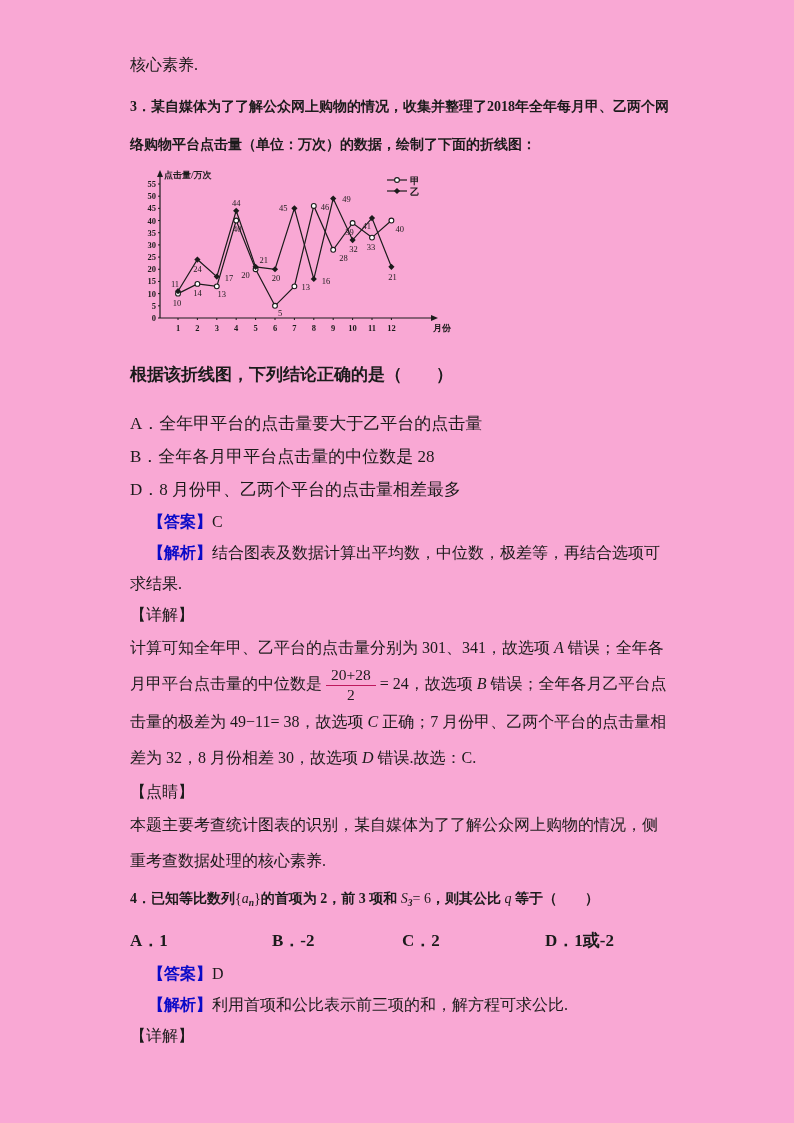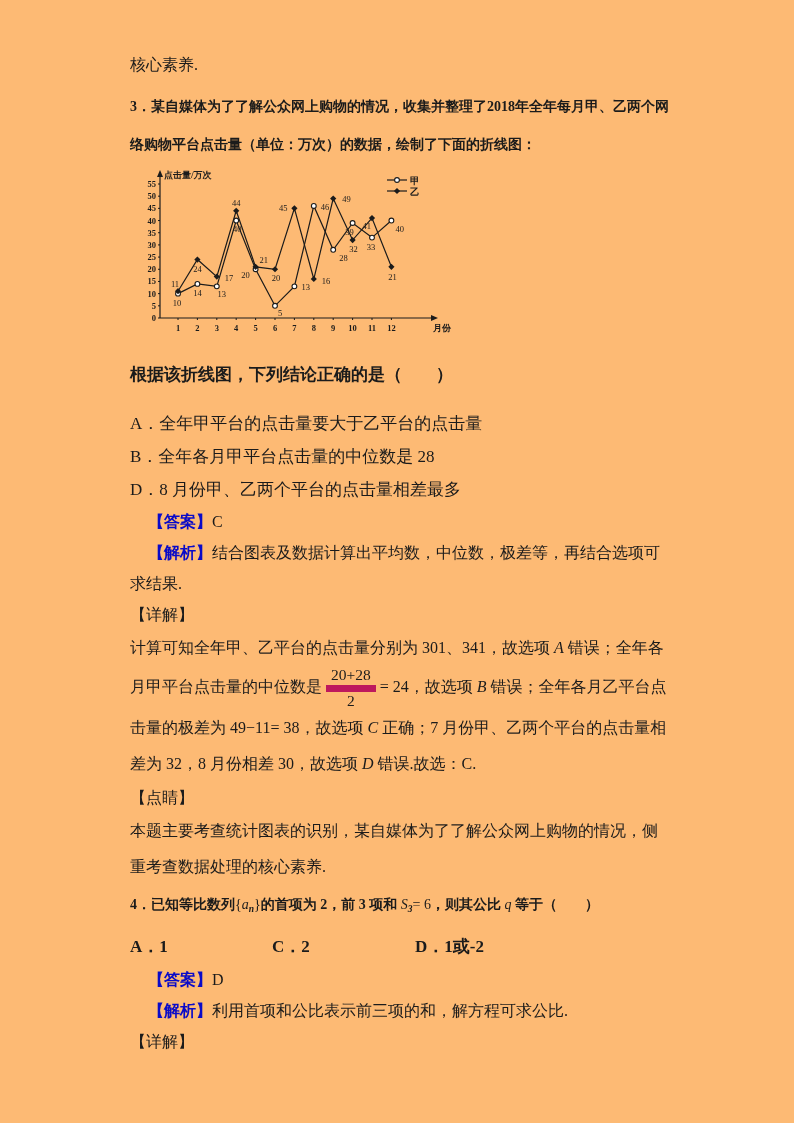--- a/index.html
+++ b/index.html
@@ -1,19 +1,19 @@
 <!DOCTYPE html>
 <html><head>
 <meta charset="utf-8">
 <style>
   html,body{margin:0;padding:0;background:#ffffff;}
   .page{
     position:relative;
     width:794px;height:1123px;
-    background:#fdba74;
+    background:#f9a8d4;
     color:#1b1b1b;
     font-family:"Liberation Serif","DejaVu Serif",serif;
     box-sizing:border-box;
     padding:50px 124px 0 130px;
     overflow:hidden;
   }
   p{margin:0;}
   .note{font-size:16px;line-height:30px;margin-bottom:8px;}
   .stem{font-size:14px;font-weight:bold;line-height:38px;}
   .chart-wrap{margin:4px 0 8px 4px;width:340px;}
@@ -26,21 +26,21 @@
   .q4opts{display:flex;font-size:17px;font-weight:bold;line-height:34px;}
   .q4opts span{display:block;}
   .q4opts .o1{width:142px;}
   .q4opts .o2{width:130px;}
   .q4opts .o3{width:143px;}
   
   .m{font-family:"Liberation Serif","DejaVu Serif",serif;font-style:italic;font-weight:normal;}
   .mr{font-family:"Liberation Serif","DejaVu Serif",serif;font-style:normal;font-weight:normal;}
   .sub{font-size:0.68em;vertical-align:-0.35em;font-style:italic;}
   .frac{display:inline-block;text-align:center;vertical-align:middle;line-height:1.2;font-size:15.5px;margin:0 4px;font-style:normal;font-weight:normal;}
-  .frac .num{display:block;border-bottom:7px solid #be185d;padding:0 5px;}
+  .frac .num{display:block;border-bottom:1px solid #be185d;padding:0 5px;}
   .frac .den{display:block;}
   svg text{font-family:"Liberation Serif","DejaVu Serif",serif;}
 </style>
 </head>
 <body>
 
 <div class="page">
 
   <p class="note">核心素养.</p>
 
@@ -183,20 +183,21 @@
   <p class="bodytext"><span>计算可知全年甲、乙平台的点击量分别为 </span><span class="mr">301</span><span>、</span><span class="mr">341</span><span>，故选项 </span><span class="m">A</span><span> 错误；全年各月甲平台点击量的中位数是</span><span class="frac"><span class="num">20+28</span><span class="den">2</span></span><span class="mr">= 24</span><span>，故选项 </span><span class="m">B</span><span> 错误；全年各月乙平台点击量的极差为 </span><span class="mr">49−11= 38</span><span>，故选项 </span><span class="m">C</span><span> 正确；7 月份甲、乙两个平台的点击量相差为 32，8 月份相差 30，故选项 </span><span class="m">D</span><span> 错误.故选：C.</span></p>
 
   <p class="ansline">【点睛】</p>
 
   <p class="bodytext">本题主要考查统计图表的识别，某自媒体为了了解公众网上购物的情况，侧重考查数据处理的核心素养.</p>
 
   <p class="stem" style="line-height:40px;"><span>4．已知等比数列</span><span class="mr">{</span><span class="m">a</span><span class="sub">n</span><span class="mr">}</span><span>的首项为 2，前 3 项和 </span><span class="m">S</span><span class="sub">3</span><span class="mr">= 6</span><span>，则其公比 </span><span class="m">q</span><span> 等于（　　）</span></p>
 
   <div class="q4opts">
     <span class="o1">A．1</span>
+    <span class="o2">B．-2</span>
     <span class="o3">C．2</span>
     <span class="o4">D．1或-2</span>
   </div>
 
   <p class="ansline"><span class="tag blue">【答案】</span><span>D</span></p>
 
   <p class="ansline"><span class="tag blue">【解析】</span><span>利用首项和公比表示前三项的和，解方程可求公比.</span></p>
 
   <p class="ansline">【详解】</p>
 

